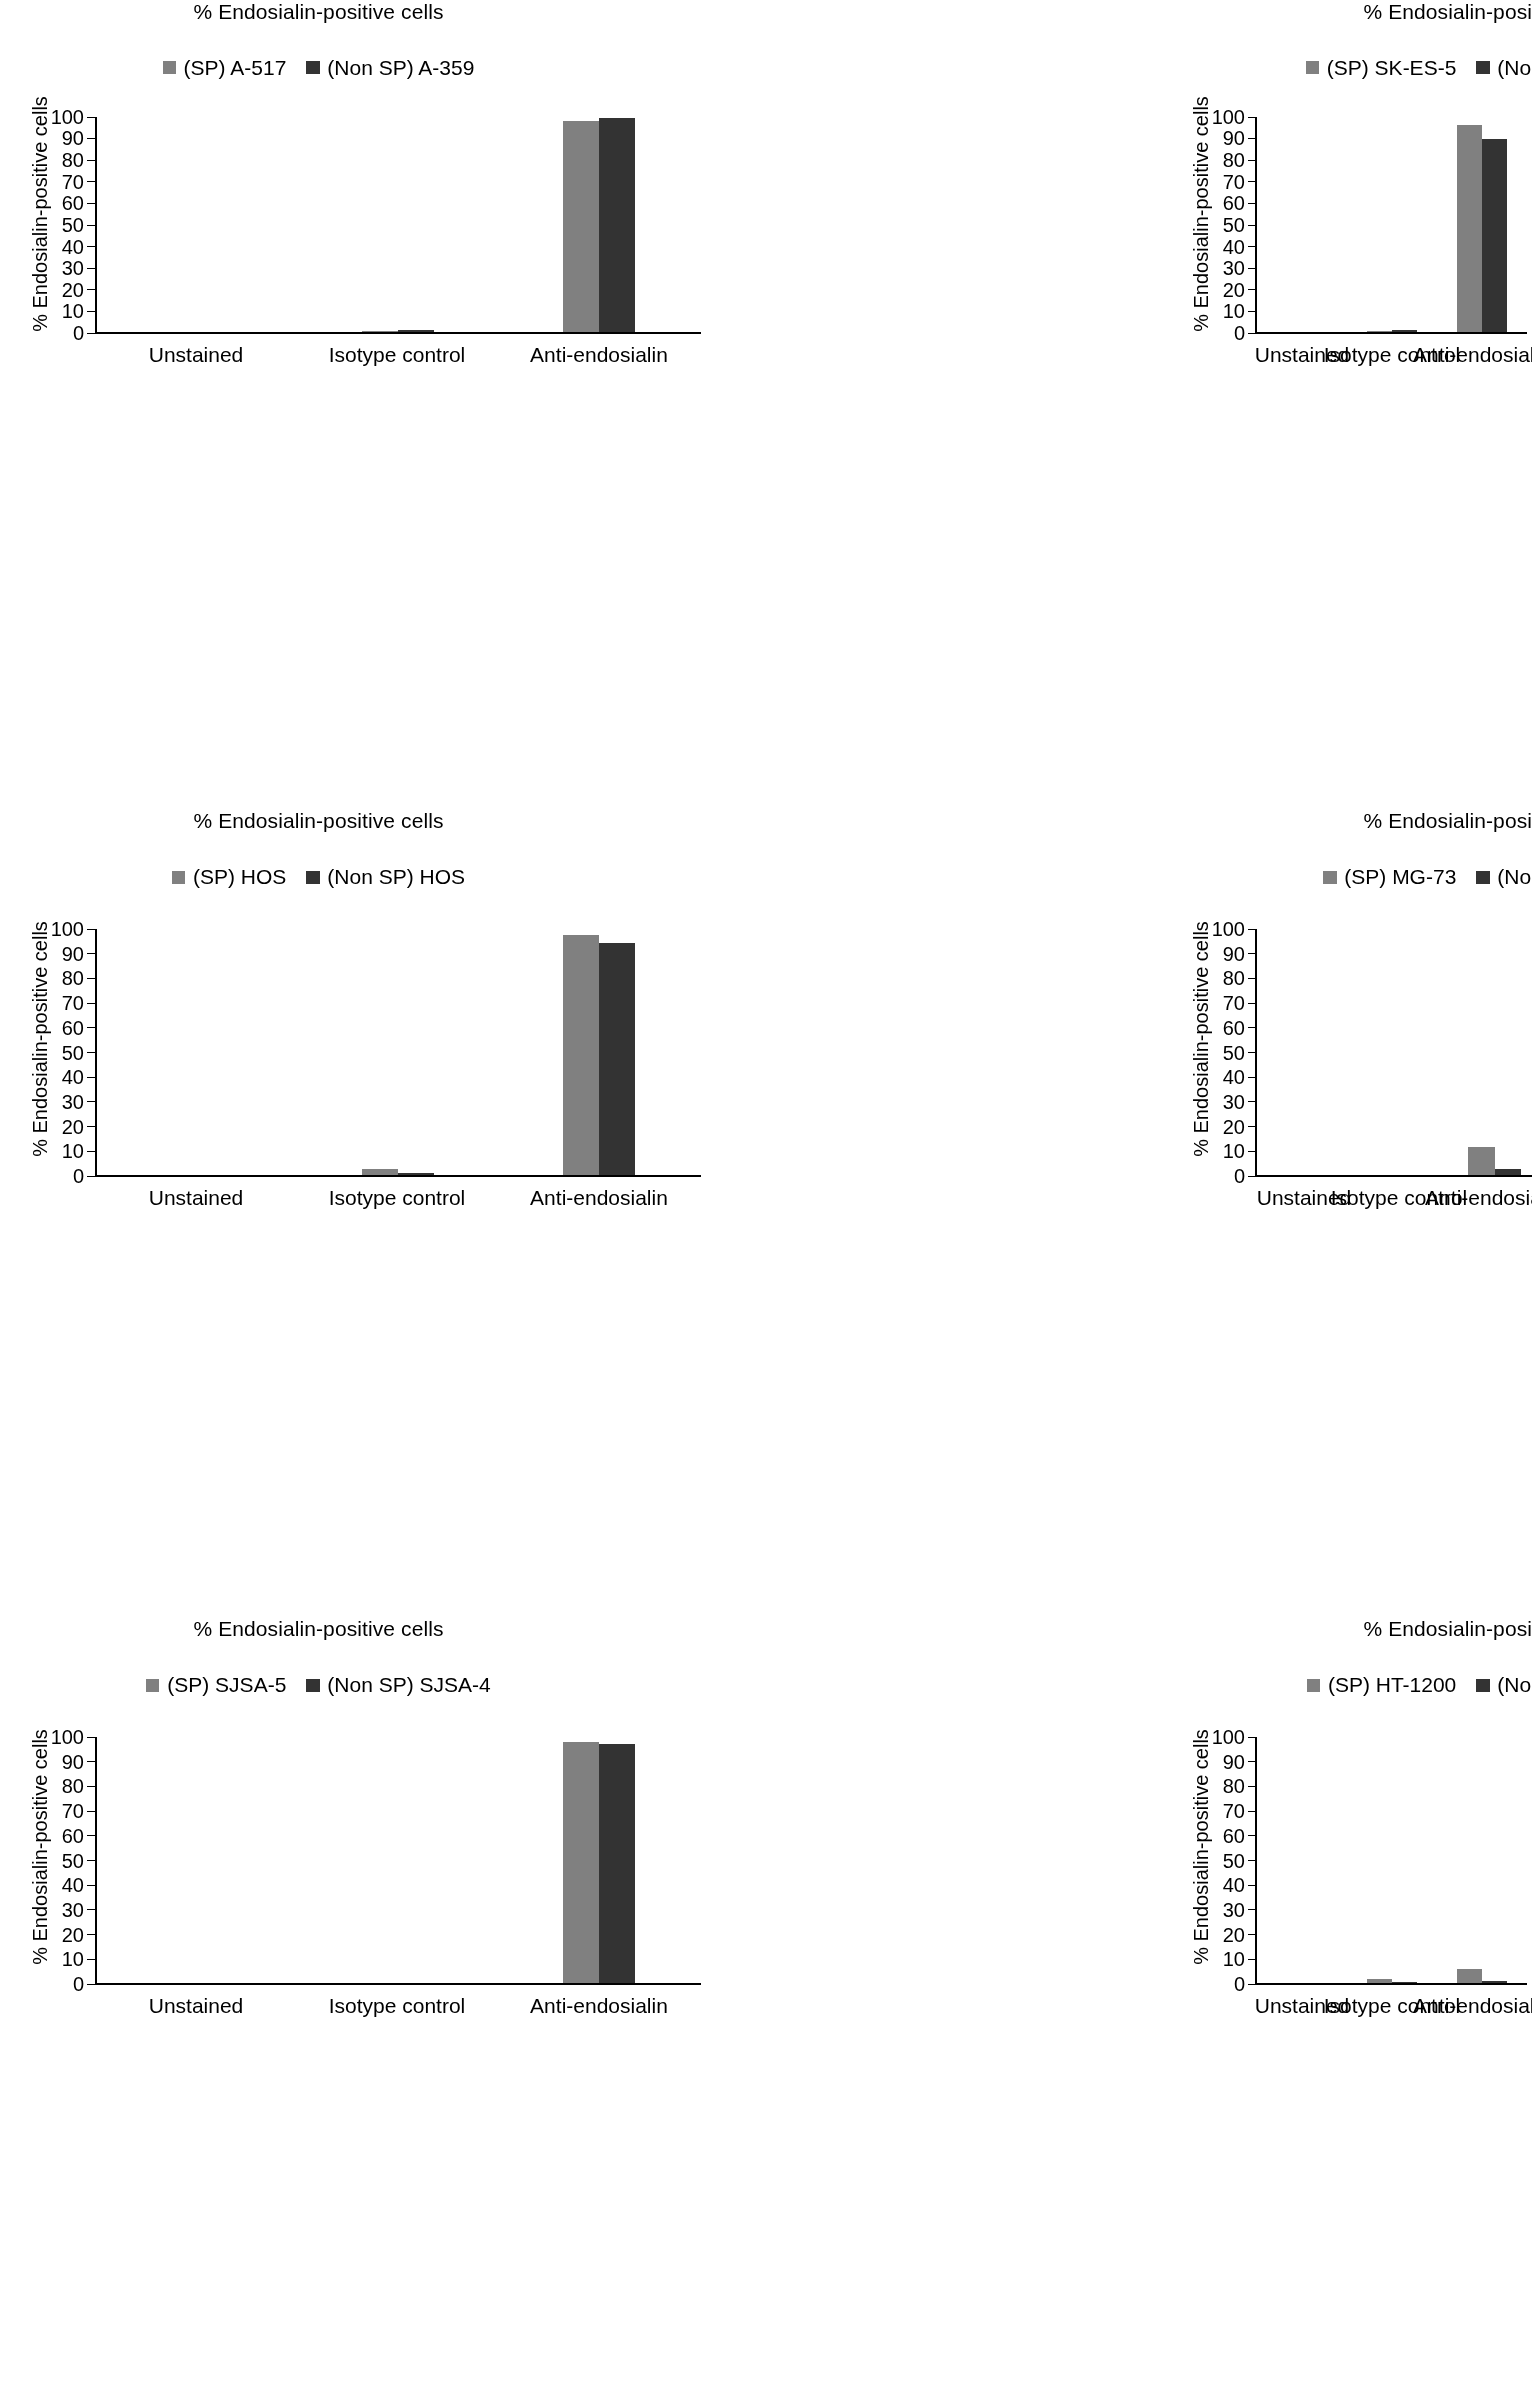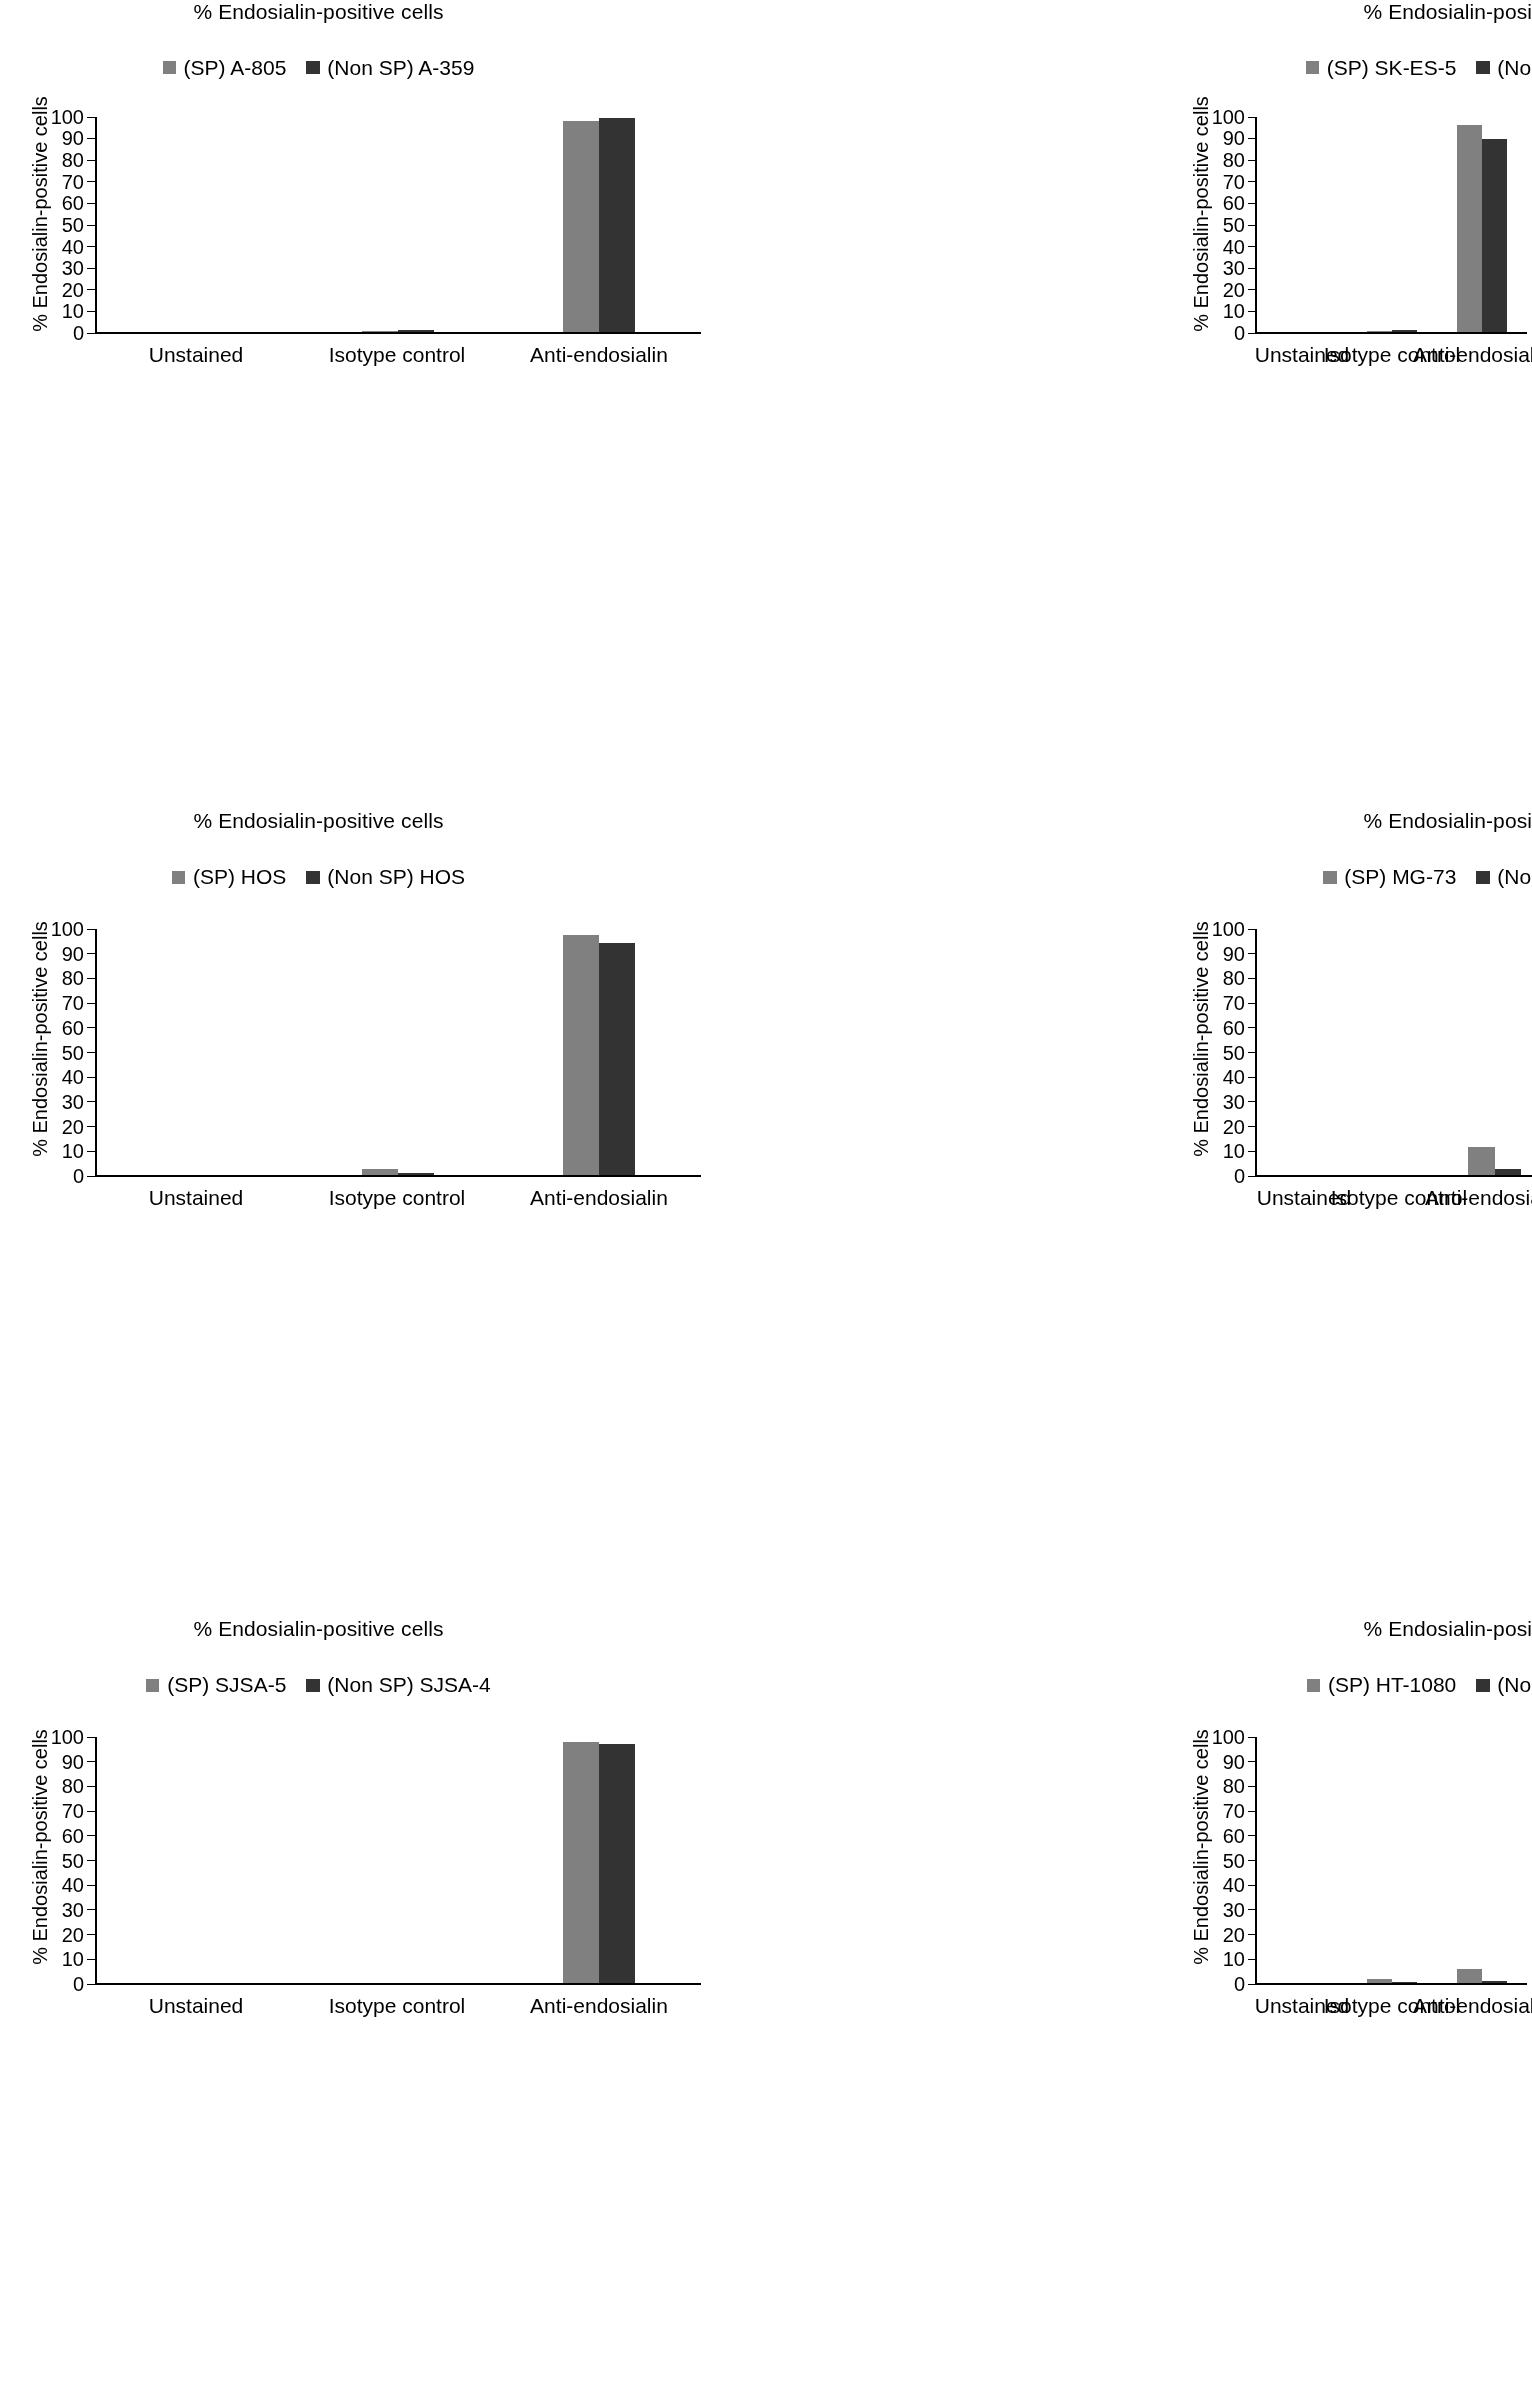--- a/index.html
+++ b/index.html
@@ -120,21 +120,21 @@
 <body>
 
 <div class="grid">
 
   <div class="panel">
     <div class="panel-inner">
       <div class="chart-title" style="position:absolute;left:31px;top:0px;width:575px;">% Endosialin-positive cells</div>
       <div class="legend" style="position:absolute;left:31px;top:29.5px;width:575px;">
         <span class="legend-entry">
           <span class="legend-swatch" style="background:#808080"></span>
-          <span>(SP) A-805</span>
+          <span>(SP) A-517</span>
         </span>
         <span class="legend-entry">
           <span class="legend-swatch" style="background:#333333"></span>
           <span>(Non SP) A-359</span>
         </span>
       </div>
 
       <div class="plot-wrap" style="position:absolute;left:0px;top:84px;width:766px;height:280px;">
         <div class="ylabel" style="left:-92px;top:113px;width:264px;text-align:center;">% Endosialin-positive cells</div>
 
@@ -480,21 +480,21 @@
       </div>
     </div>
   </div>
 
   <div class="panel">
     <div class="panel-inner">
       <div class="chart-title" style="position:absolute;left:435px;top:17px;width:575px;">% Endosialin-positive cells</div>
       <div class="legend" style="position:absolute;left:435px;top:47px;width:575px;">
         <span class="legend-entry">
           <span class="legend-swatch" style="background:#808080"></span>
-          <span>(SP) HT-1080</span>
+          <span>(SP) HT-1200</span>
         </span>
         <span class="legend-entry">
           <span class="legend-swatch" style="background:#333333"></span>
           <span>(Non SP) HT-1080</span>
         </span>
       </div>
 
       <div class="plot-wrap" style="position:absolute;left:0px;top:104px;width:766px;height:311px;">
         <div class="ylabel" style="left:303px;top:126px;width:264px;text-align:center;">% Endosialin-positive cells</div>
 

